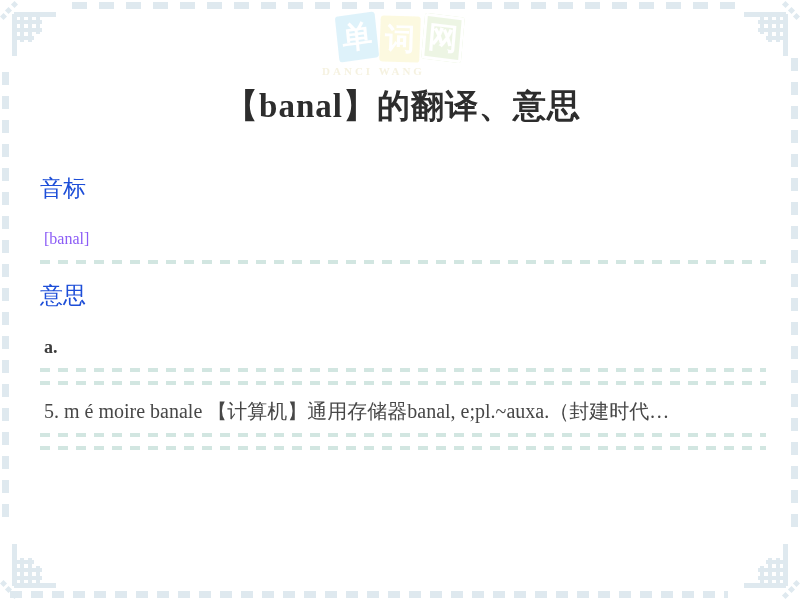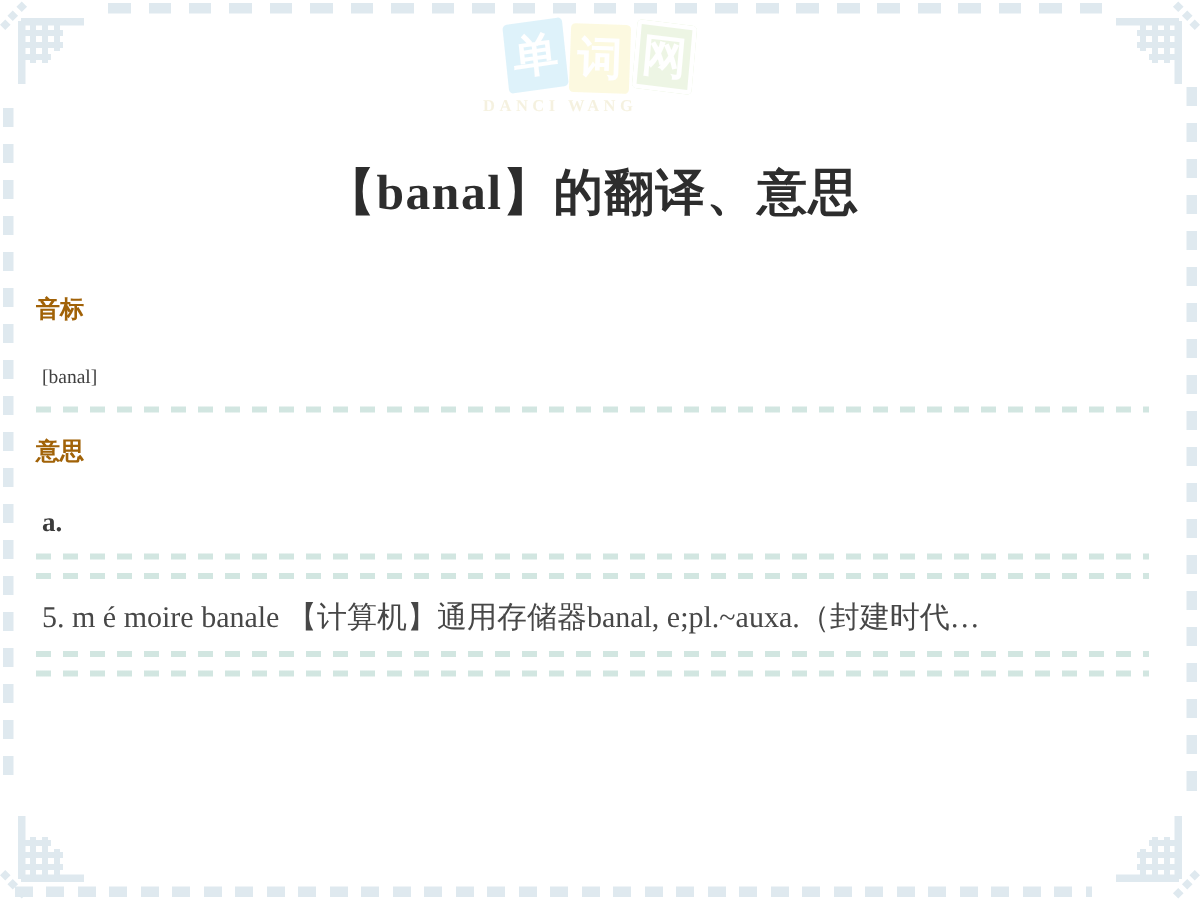--- a/index.html
+++ b/index.html
@@ -28,25 +28,25 @@
   .tiles{display:flex;justify-content:center;gap:3px;align-items:flex-start;}
   .tile{width:40px;height:46px;display:flex;align-items:center;justify-content:center;
     color:#ffffff;font-size:30px;font-weight:bold;border-radius:3px;}
   .tile.t0{background:#bfe6f6;transform:rotate(-6deg) skewY(-2deg);}
   .tile.t1{background:#faf4c2;transform:rotate(2deg);margin-top:2px;}
   .tile.t2{background:#dcedcb;box-shadow:inset 0 0 0 3px #ffffff,inset 0 0 0 5px #dcedcb;
     transform:rotate(5deg) skewY(2deg);margin-top:1px;}
   .logo-sub{margin-top:3px;text-align:center;font-size:11px;font-weight:bold;
     letter-spacing:3px;color:#ece5c2;padding-right:53px;}
   
-  .content{position:absolute;left:24px;right:34px;top:84px;margin-top:23px;}
+  .content{position:absolute;left:40px;right:34px;top:84px;}
   .page-title{margin:0;text-align:center;font-size:33px;line-height:1.35;
     font-weight:bold;color:#2d2d2d;letter-spacing:1px;}
-  .h2{margin:44px 0 0;font-size:16px;font-weight:bold;color:#a16207;}
-  .phonetic-value{margin-top:26px;font-size:13px;color:#404040;padding-left:4px;}
+  .h2{margin:44px 0 0;font-size:23px;font-weight:normal;color:#1d4ed8;}
+  .phonetic-value{margin-top:26px;font-size:16px;color:#8b5cf6;padding-left:4px;}
   .sep{margin-top:12px;height:4px;
     background:repeating-linear-gradient(90deg,var(--sep) 0 10px,transparent 10px 18px);}
   .h2.meaning{margin-top:16px;}
   .pos{margin-top:26px;font-size:18px;font-weight:bold;color:#3c3c3c;padding-left:4px;}
   .sep.after-pos{margin-top:10px;}
   .item{margin-top:13px;font-size:20px;line-height:26px;color:#474747;
     padding-left:4px;white-space:nowrap;overflow:hidden;}
   .sep.after-item{margin-top:9px;}
 </style>
 </head>

